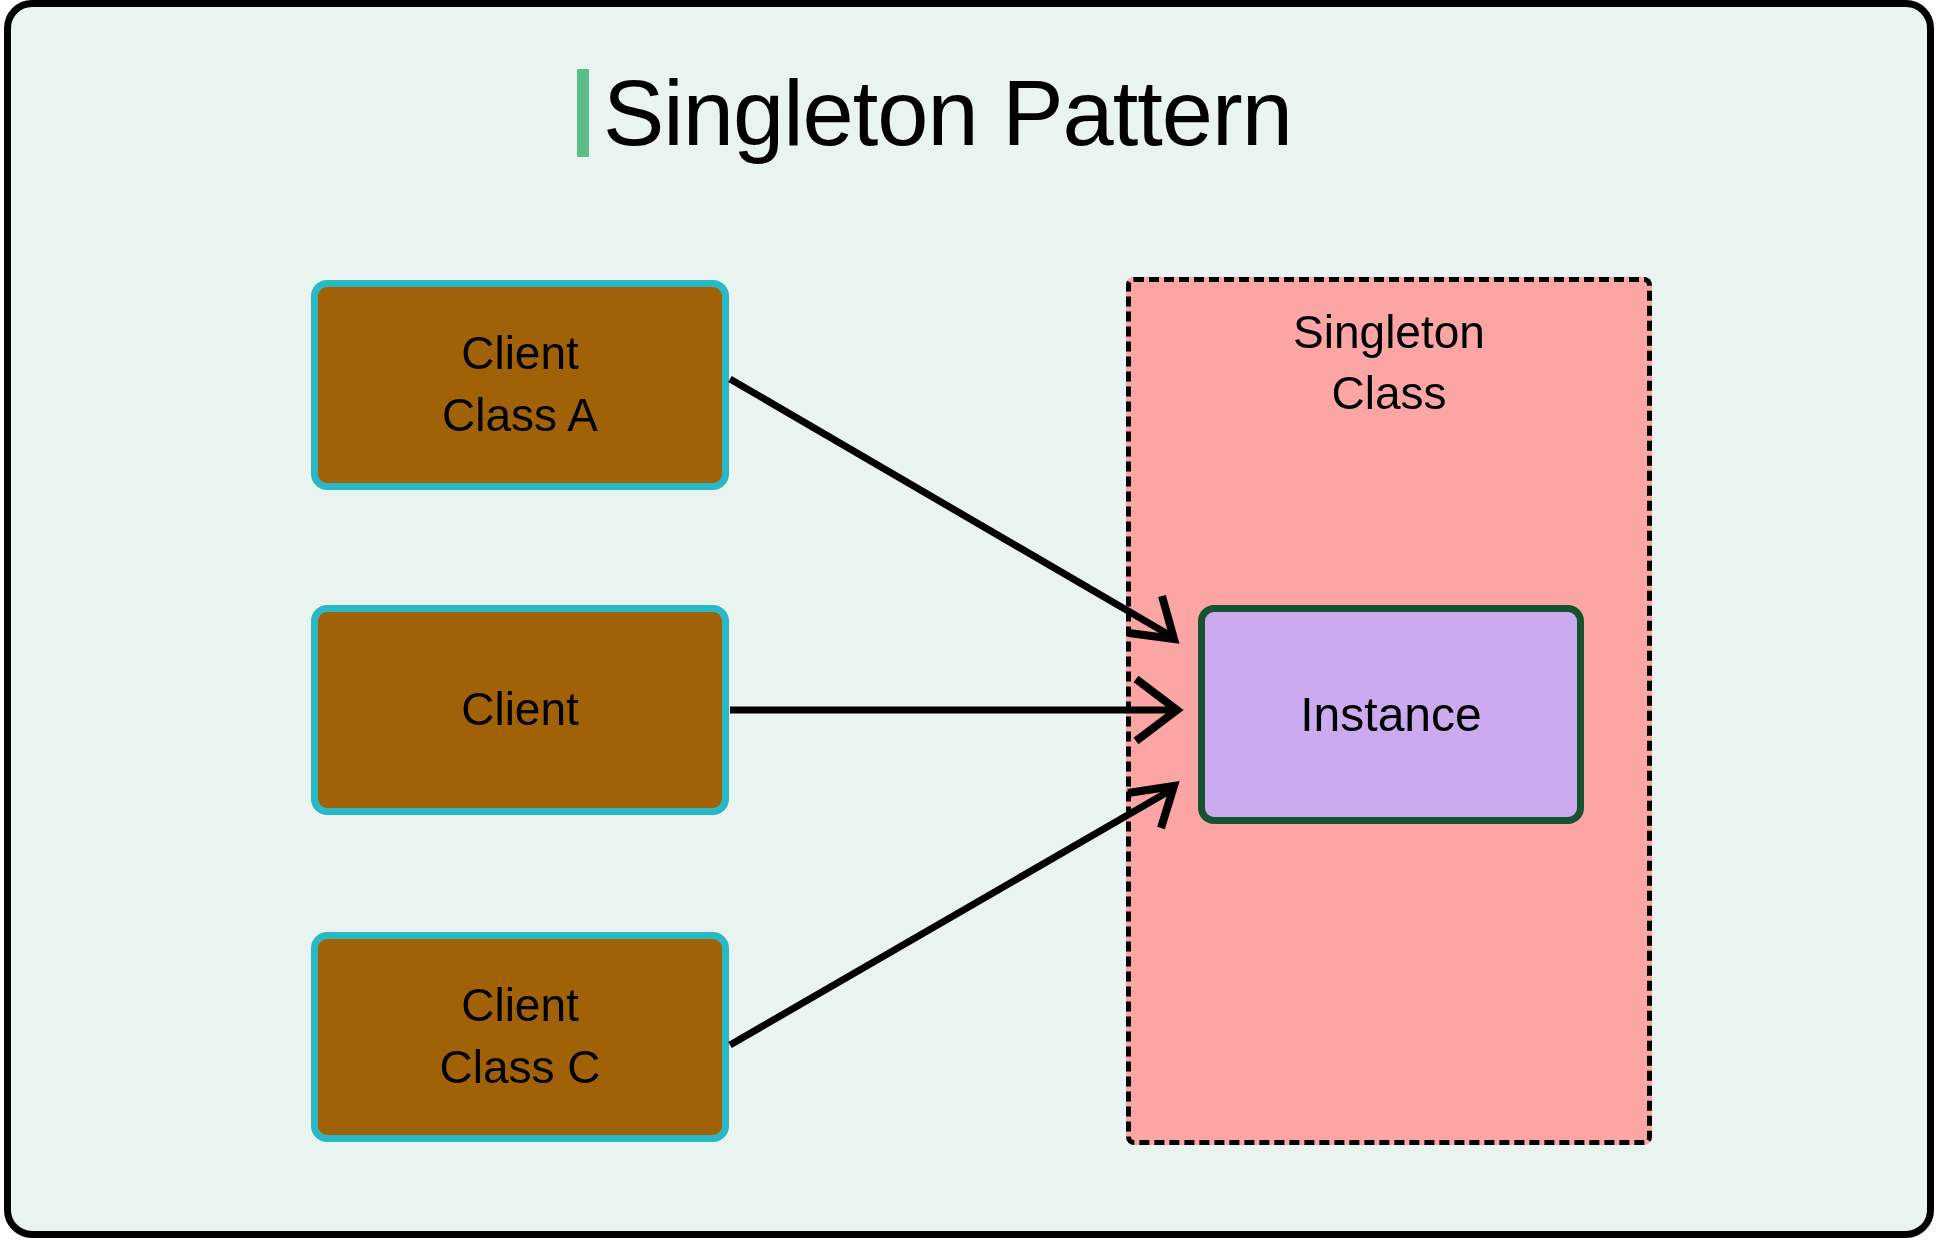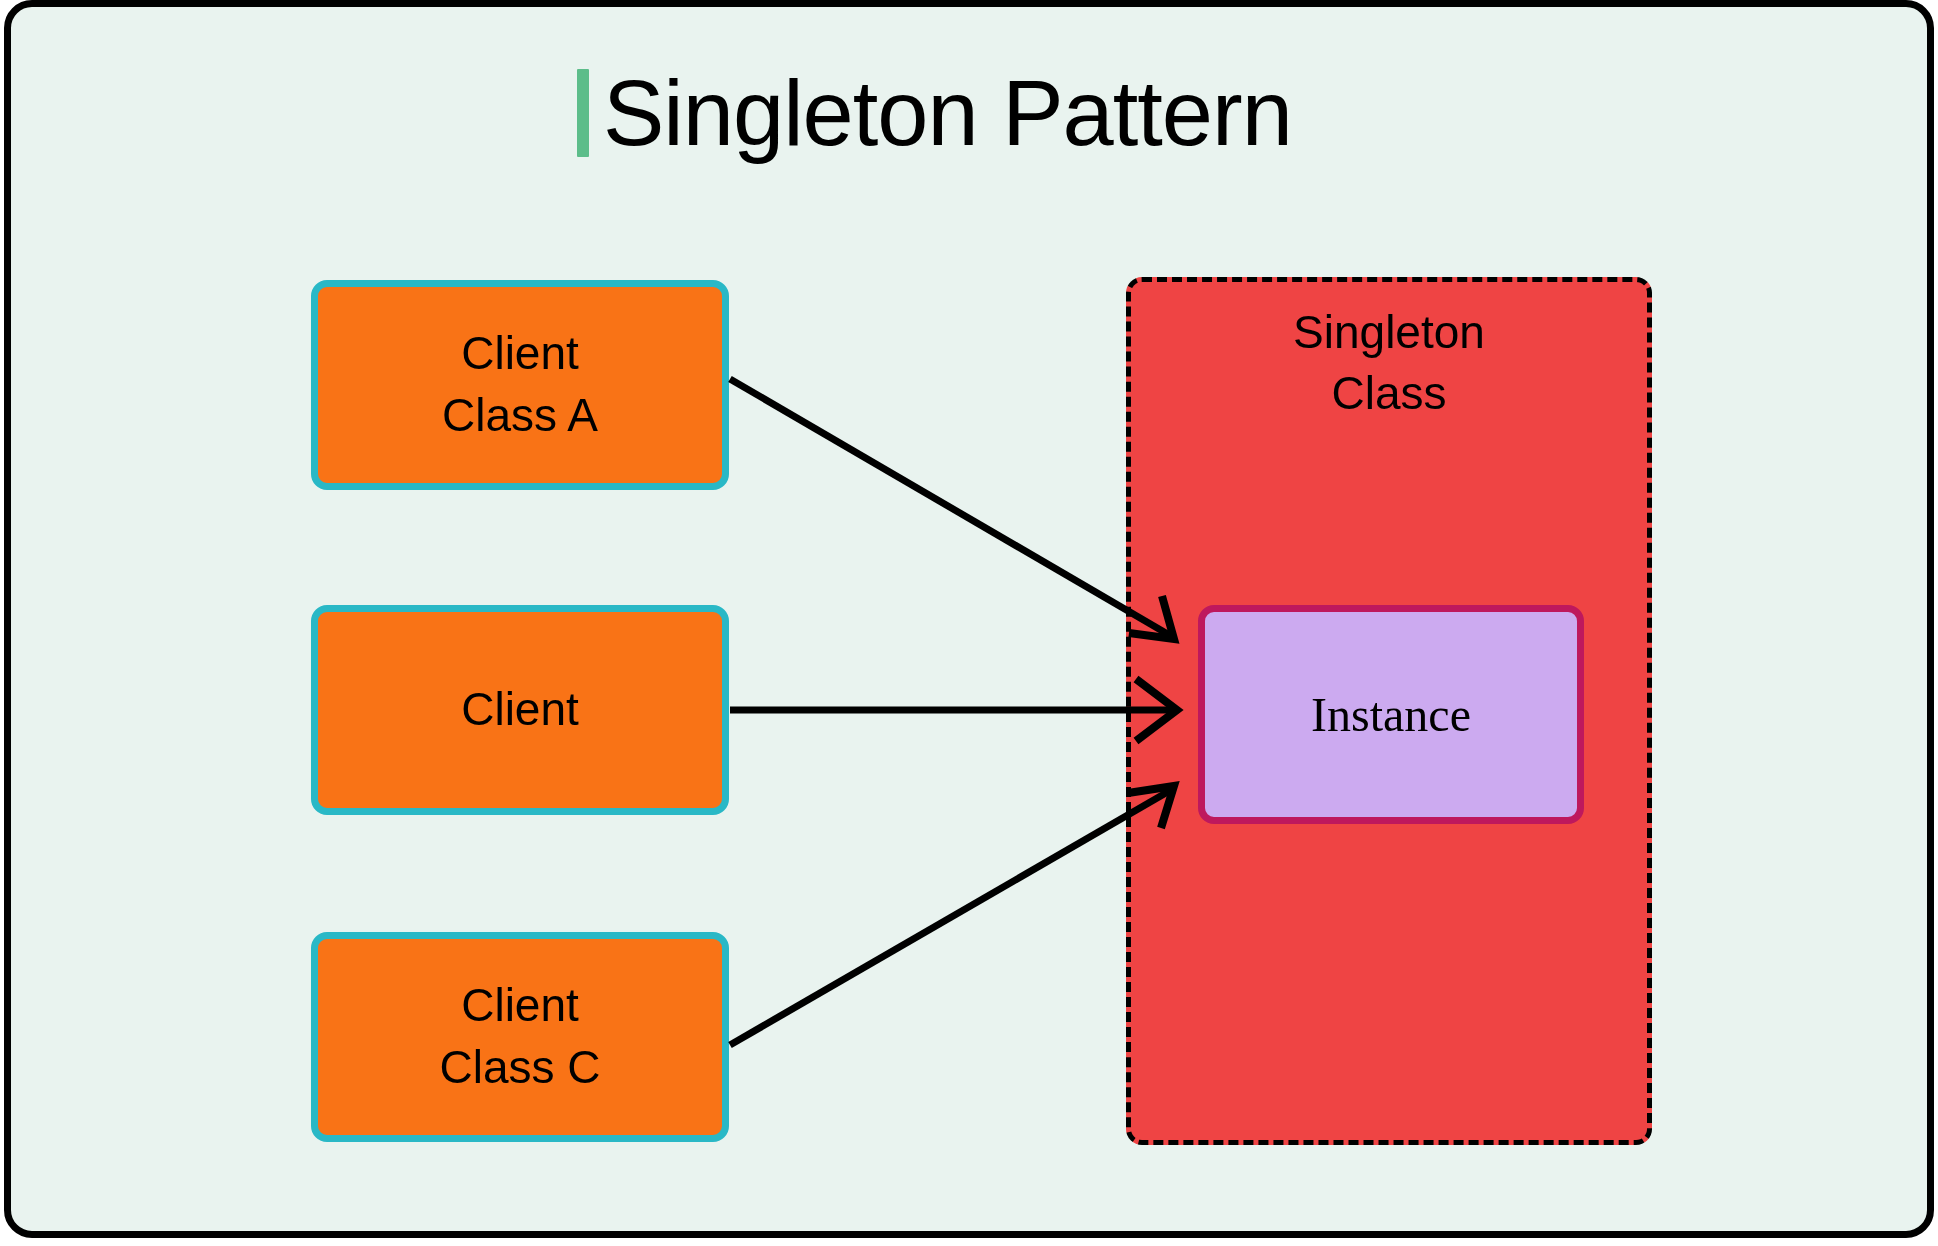--- a/index.html
+++ b/index.html
@@ -62,21 +62,21 @@
 
   
   .client-box {
     position: absolute;
     left: 300px;
     width: 418px;
     height: 210px;
     box-sizing: border-box;
     border: 7px solid #29b8c6;
     border-radius: 16px;
-    background: #f97316;
+    background: #a16207;
     display: flex;
     flex-direction: column;
     align-items: center;
     justify-content: center;
   }
   .client-box .line {
     font-size: 46px;
     line-height: 1.34;
     color: #000000;
     white-space: nowrap;
@@ -87,49 +87,48 @@
 
   
   #singleton-container {
     position: absolute;
     left: 1115px;
     top: 270px;
     width: 526px;
     height: 868px;
     box-sizing: border-box;
     border: 5px dashed #000000;
-    border-radius: 16px;
-    background: #ef4444;
+    border-radius: 8px;
+    background: #fca5a5;
   }
   #singleton-label {
     position: absolute;
     left: 0;
     top: 20px;
     width: 100%;
     text-align: center;
     font-size: 46px;
     line-height: 1.32;
     color: #000000;
   }
 
   
   #instance-box {
     position: absolute;
     left: 67px;
     top: 323px;
     width: 386px;
     height: 219px;
     box-sizing: border-box;
-    border: 7px solid #be185d;
+    border: 7px solid #14532d;
     border-radius: 16px;
     background: #ccaaf0;
     display: flex;
     align-items: center;
     justify-content: center;
-    font-family: Liberation Serif, serif;
   }
   #instance-box .line {
     font-size: 48px;
     color: #000000;
     white-space: nowrap;
   }
 
   
   #arrows {
     position: absolute;

